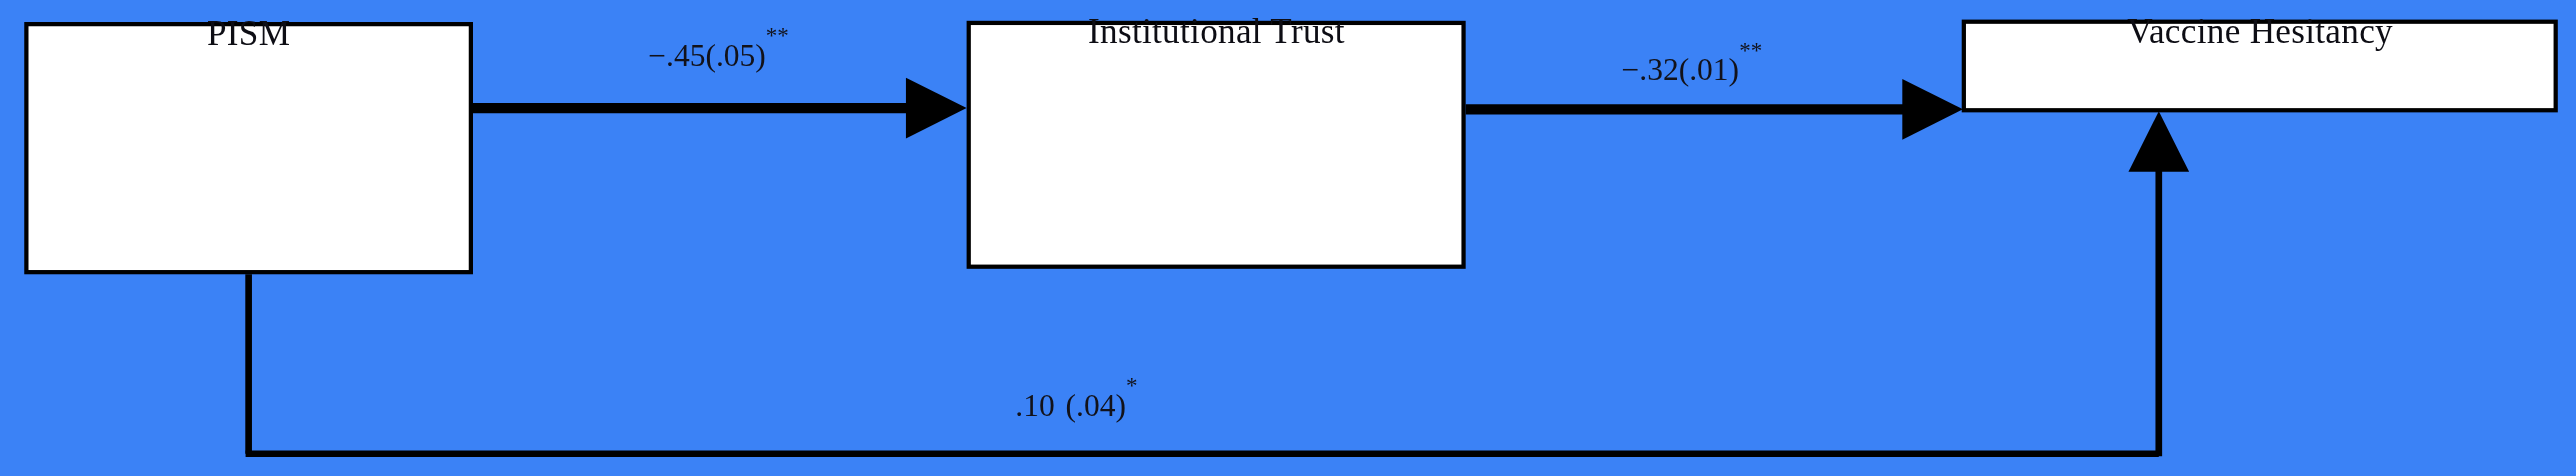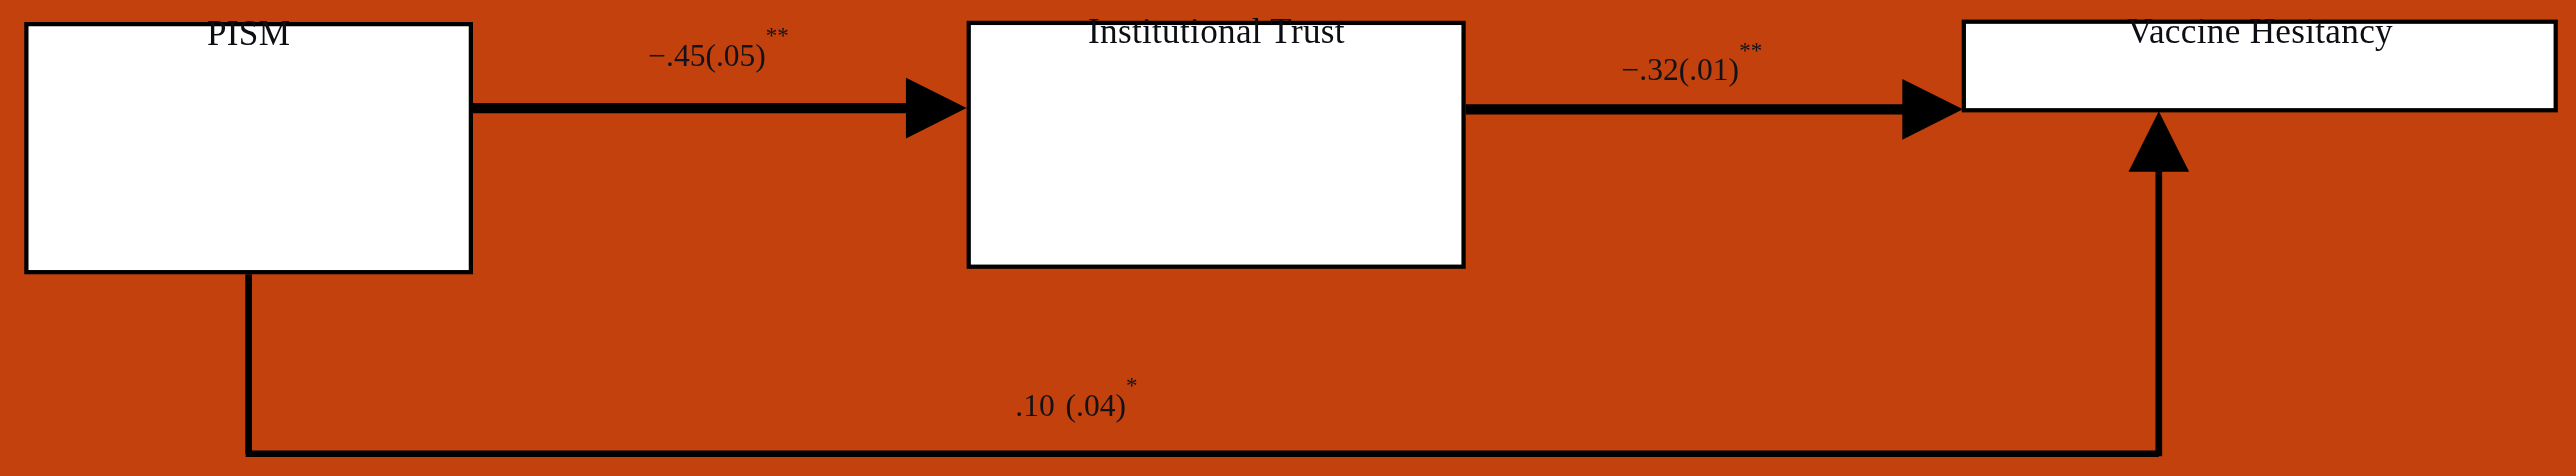--- a/index.html
+++ b/index.html
@@ -10,21 +10,21 @@
   body {
     width: 2576px;
     height: 477px;
     font-family: "Liberation Serif", serif;
     overflow: hidden;
   }
   #diagram-root {
     position: relative;
     width: 2576px;
     height: 477px;
-    background: #c2410c;
+    background: #3b82f6;
   }
   svg#path-diagram {
     position: absolute;
     top: 0;
     left: 0;
     width: 2576px;
     height: 477px;
     display: block;
   }
   .node-box-rect {

